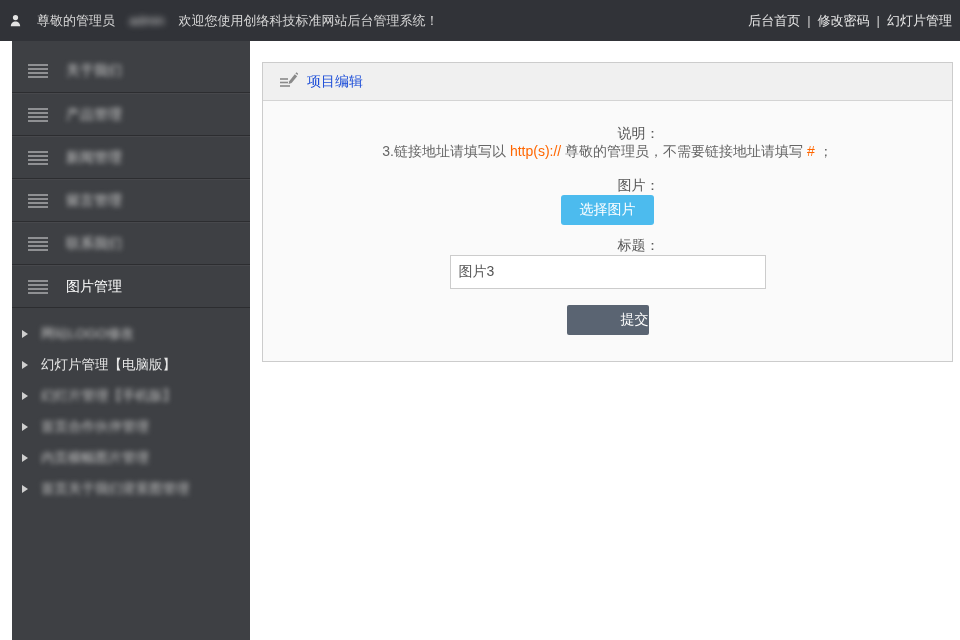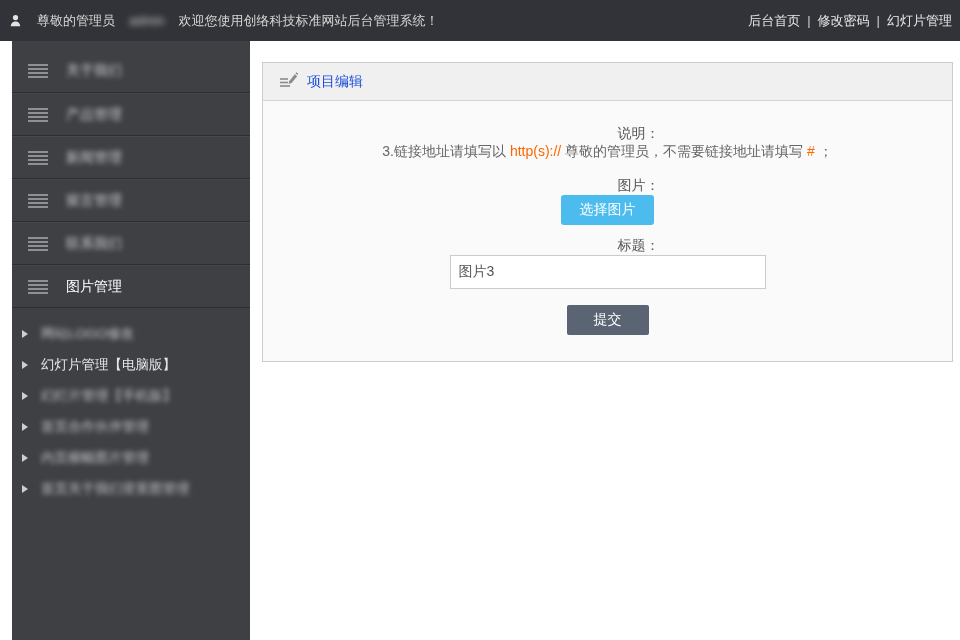--- a/index.html
+++ b/index.html
@@ -79,21 +79,21 @@
   .btn-choose {
     width:93px; height:30px; background:#4cbbee; border:none; border-radius:3px;
     color:#fff; font-size:14px; cursor:pointer; font-family:inherit;
   }
   .txt-input {
     width:316px; height:34px; border:1px solid #ccc; background:#fff;
     font-size:14px; color:#555; padding:0 8px; font-family:inherit; outline:none;
   }
   .btn-submit {
     width:82px; height:30px; background:#5a6472; border:none; border-radius:2px;
-    color:#fff; font-size:14px; cursor:pointer; font-family:inherit; margin-top:4px;
+    color:#fff; font-size:14px; cursor:pointer; font-family:inherit; margin-top:4px;text-align:right;
   }
 </style>
 </head>
 <body>
 
 <div class="topbar">
   <span class="usr-icon">
     <svg width="15" height="15" viewBox="0 0 24 24">
       <path fill="#e3e3e3" d="M12 11.5a4.2 4.2 0 1 0 0-8.4 4.2 4.2 0 0 0 0 8.4zM4.5 21c0-4.1 3.4-7.4 7.5-7.4s7.5 3.3 7.5 7.4z"></path>
     </svg>

